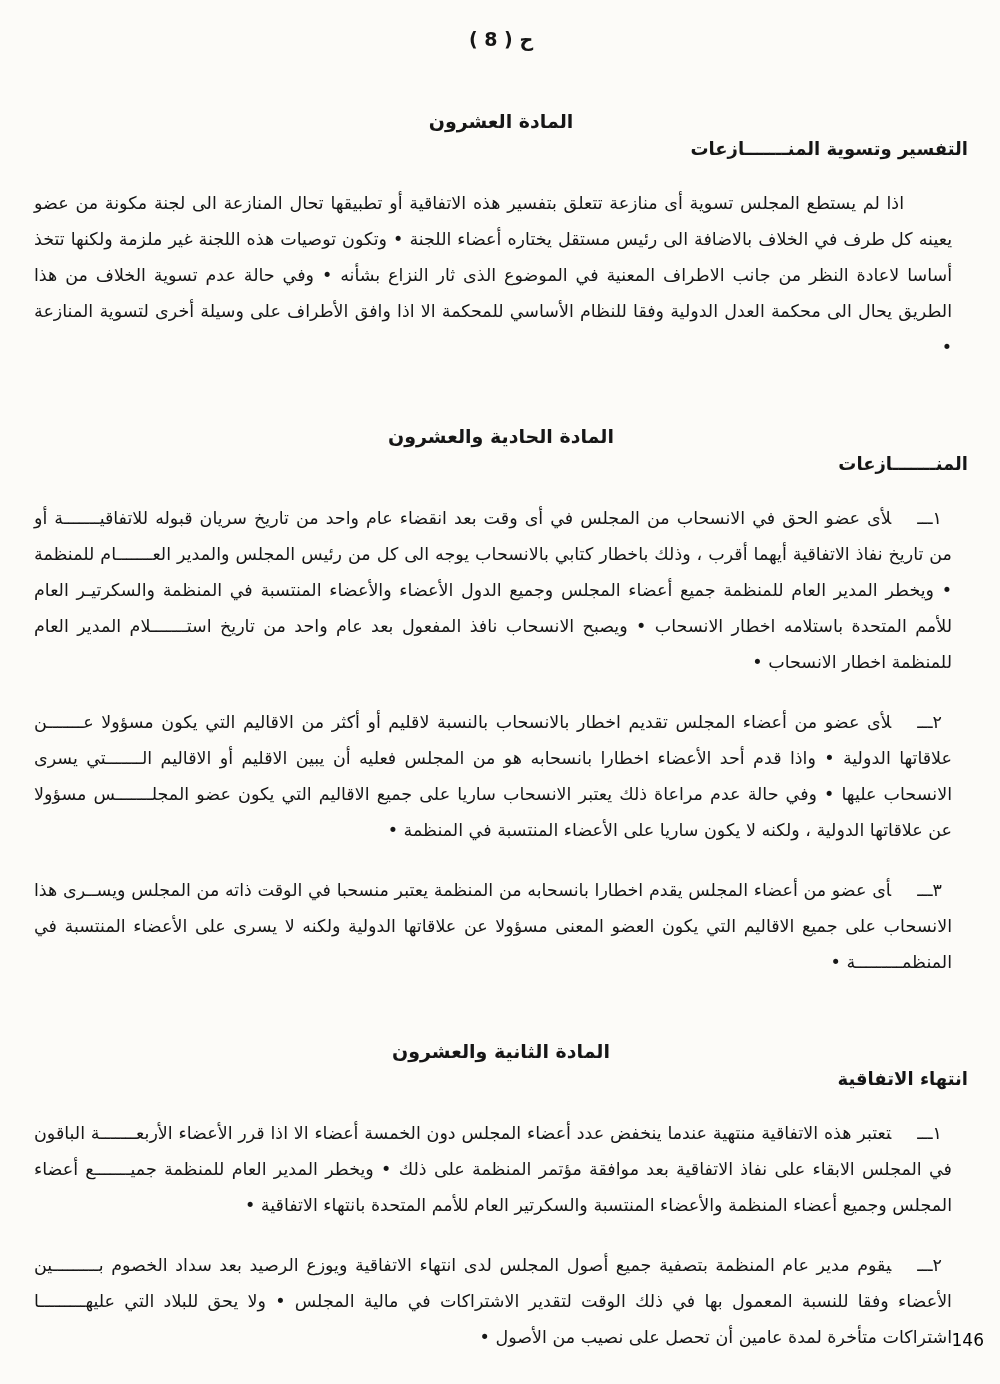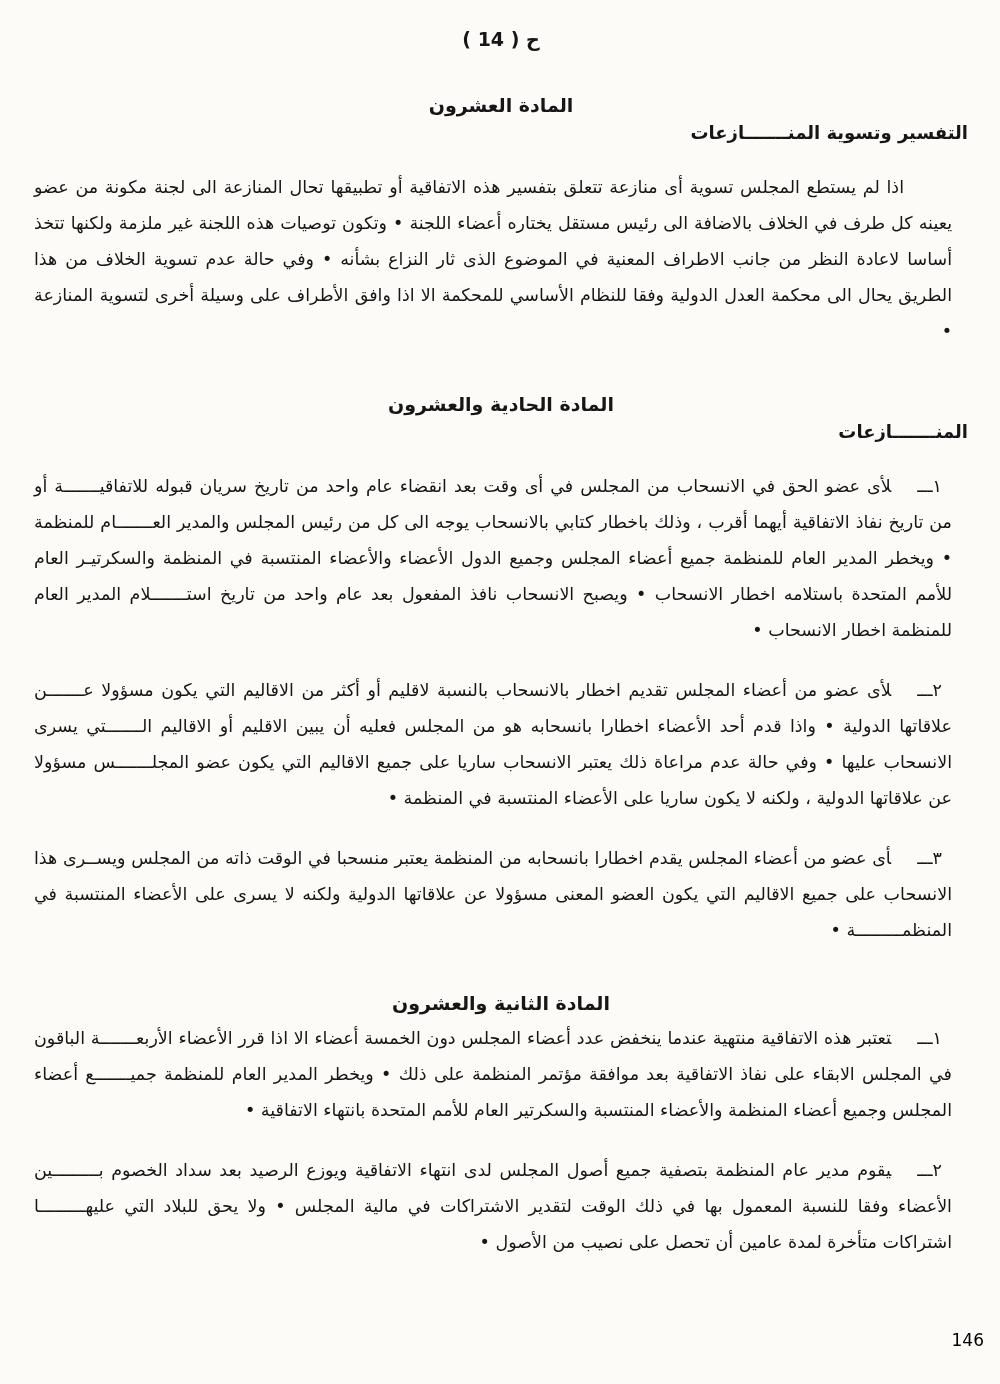--- a/index.html
+++ b/index.html
@@ -27,21 +27,21 @@
     letter-spacing: 1px;
     margin: 8px 0 0 0;
   }
   .article {
     margin: 0;
   }
   .article-title {
     text-align: center;
     font-size: 19px;
     font-weight: bold;
-    margin: 44px 0 6px 0;
+    margin: 60px 0 6px 0;
   }
   .article-subtitle {
     text-align: right;
     font-size: 18px;
     font-weight: bold;
     margin: 0 0 26px 0;
   }
   .para {
     font-size: 17.5px;
     line-height: 36px;
@@ -67,21 +67,21 @@
     font-size: 17px;
     color: #000000;
     font-family: "DejaVu Sans", sans-serif;
   }
 </style>
 </head>
 <body>
 
 <div class="page">
 
-  <div class="page-header">ح ( 14 )</div>
+  <div class="page-header">ح ( 8 )</div>
 
   <section class="article">
     <h2 class="article-title">المادة العشرون</h2>
     <h3 class="article-subtitle">التفسير وتسوية المنـــــــازعات</h3>
     <p class="para intro">اذا لم يستطع المجلس تسوية أى منازعة تتعلق بتفسير هذه الاتفاقية أو تطبيقها تحال المنازعة الى لجنة مكونة من عضو يعينه كل طرف في الخلاف بالاضافة الى رئيس مستقل يختاره أعضاء اللجنة • وتكون توصيات هذه اللجنة غير ملزمة ولكنها تتخذ أساسا لاعادة النظر من جانب الاطراف المعنية في الموضوع الذى ثار النزاع بشأنه • وفي حالة عدم تسوية الخلاف من هذا الطريق يحال الى محكمة العدل الدولية وفقا للنظام الأساسي للمحكمة الا اذا وافق الأطراف على وسيلة أخرى لتسوية المنازعة •</p>
   </section>
 
   <section class="article">
     <h2 class="article-title">المادة الحادية والعشرون</h2>
     <h3 class="article-subtitle">المنـــــــازعات</h3>
@@ -94,20 +94,21 @@
       <span class="num">٢ـــ</span><span>لأى عضو من أعضاء المجلس تقديم اخطار بالانسحاب بالنسبة لاقليم أو أكثر من الاقاليم التي يكون مسؤولا عـــــــن علاقاتها الدولية • واذا قدم أحد الأعضاء اخطارا بانسحابه هو من المجلس فعليه أن يبين الاقليم أو الاقاليم الـــــــتي يسرى الانسحاب عليها • وفي حالة عدم مراعاة ذلك يعتبر الانسحاب ساريا على جميع الاقاليم التي يكون عضو المجلـــــــس مسؤولا عن علاقاتها الدولية ، ولكنه لا يكون ساريا على الأعضاء المنتسبة في المنظمة •</span>
     </p>
 
     <p class="para numbered">
       <span class="num">٣ـــ</span><span>أى عضو من أعضاء المجلس يقدم اخطارا بانسحابه من المنظمة يعتبر منسحبا في الوقت ذاته من المجلس ويســرى هذا الانسحاب على جميع الاقاليم التي يكون العضو المعنى مسؤولا عن علاقاتها الدولية ولكنه لا يسرى على الأعضاء المنتسبة في المنظمـــــــــة •</span>
     </p>
   </section>
 
   <section class="article">
     <h2 class="article-title">المادة الثانية والعشرون</h2>
+    <h3 class="article-subtitle">انتهاء الاتفاقية</h3>
 
     <p class="para numbered">
       <span class="num">١ـــ</span><span>تعتبر هذه الاتفاقية منتهية عندما ينخفض عدد أعضاء المجلس دون الخمسة أعضاء الا اذا قرر الأعضاء الأربعـــــــة الباقون في المجلس الابقاء على نفاذ الاتفاقية بعد موافقة مؤتمر المنظمة على ذلك • ويخطر المدير العام للمنظمة جميـــــــع أعضاء المجلس وجميع أعضاء المنظمة والأعضاء المنتسبة والسكرتير العام للأمم المتحدة بانتهاء الاتفاقية •</span>
     </p>
 
     <p class="para numbered">
       <span class="num">٢ـــ</span><span>يقوم مدير عام المنظمة بتصفية جميع أصول المجلس لدى انتهاء الاتفاقية ويوزع الرصيد بعد سداد الخصوم بـــــــــين الأعضاء وفقا للنسبة المعمول بها في ذلك الوقت لتقدير الاشتراكات في مالية المجلس • ولا يحق للبلاد التي عليهـــــــــا اشتراكات متأخرة لمدة عامين أن تحصل على نصيب من الأصول •</span>
     </p>
   </section>
 

